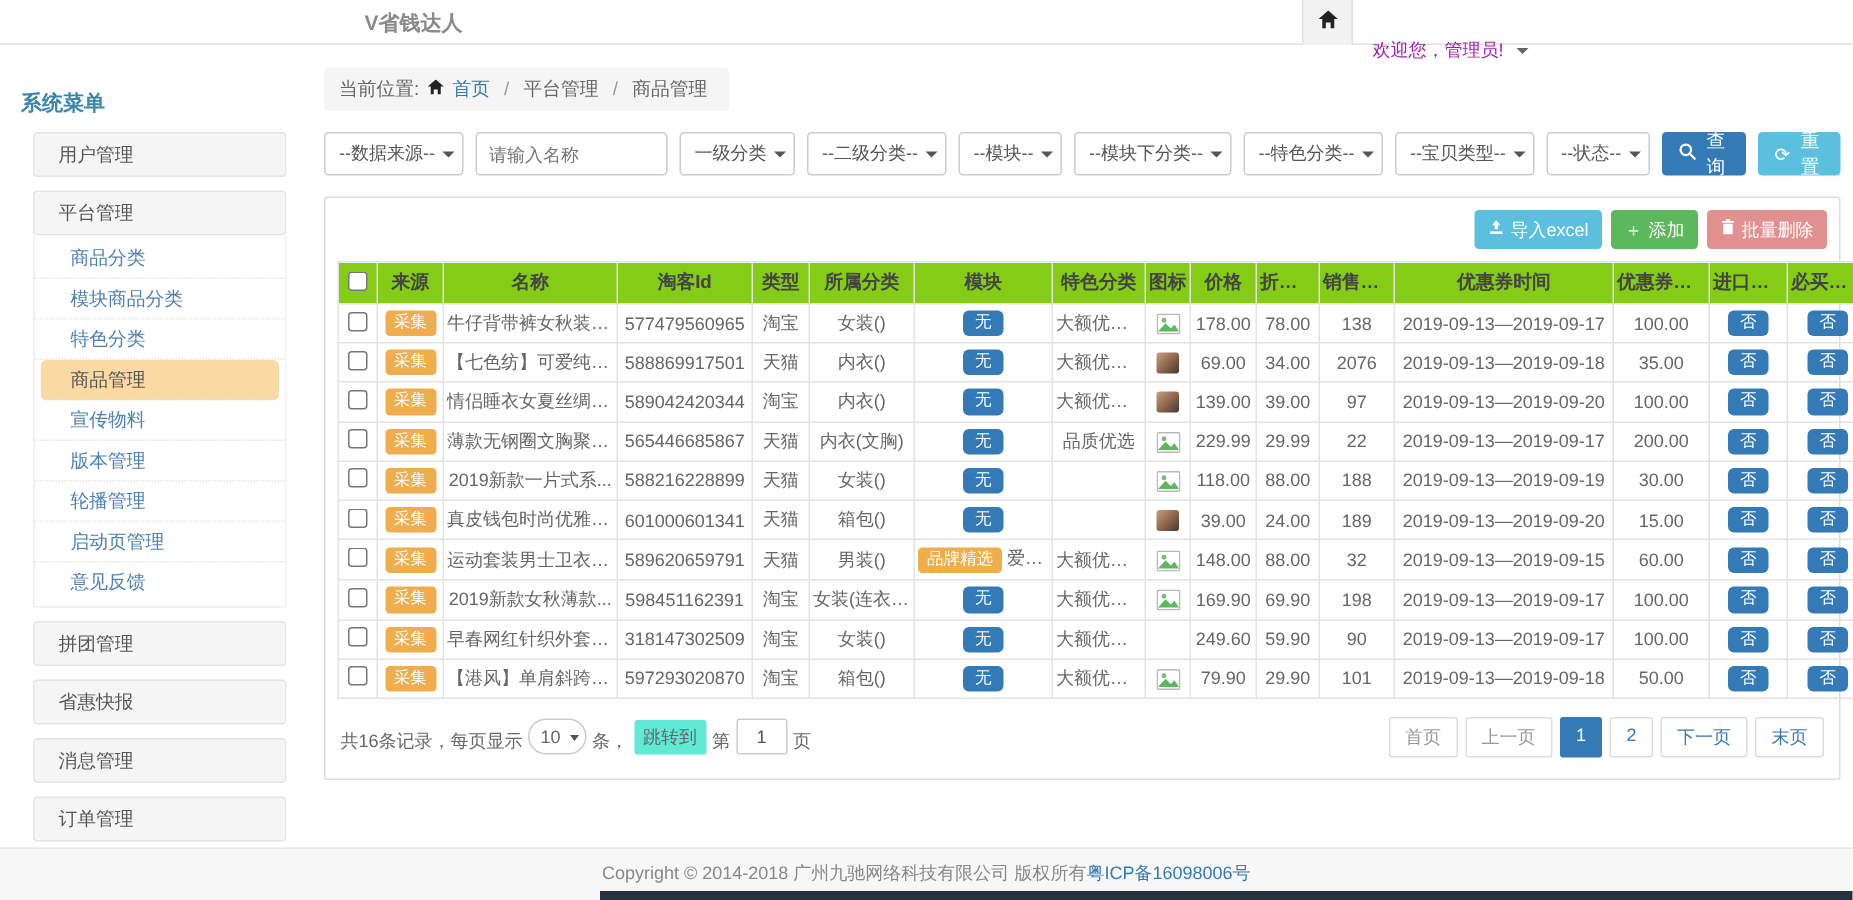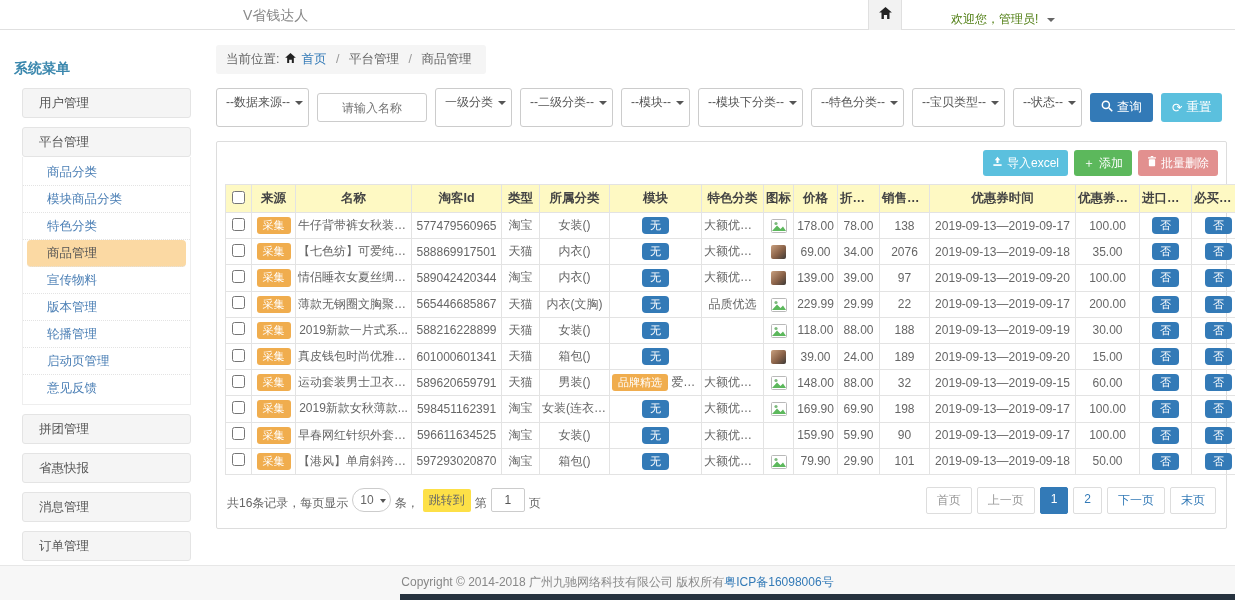--- a/index.html
+++ b/index.html
@@ -2,24 +2,24 @@
 <html><head>
 <meta charset="utf-8">
 <style>
   * { margin:0; padding:0; box-sizing:border-box; }
   html,body { width:1235px; height:600px; overflow:hidden; background:#fff;
     font-family:"Liberation Sans", sans-serif; font-size:12px; color:#555; }
 
   
   .topbar { position:absolute; top:0; left:0; right:0; height:30px; background:#fff;
     border-bottom:1px solid #e0e0e0; }
-  .topbar-title { position:absolute; left:243px; top:0; line-height:30px; font-size:14px; color:#8a8a8a; }
+  .topbar-title { position:absolute; left:243px; top:0; line-height:30px; font-size:14px; color:#8a8a8a;font-weight:bold; }
   .topbar-home { position:absolute; left:868px; top:0; width:34px; height:30px; background:#f2f2f2;
     border-left:1px solid #e0e0e0; border-right:1px solid #e0e0e0; text-align:center; line-height:30px; cursor:pointer; }
-  .topbar-user { position:absolute; left:915px; top:4px; line-height:30px; color:#4d7c0f; cursor:pointer;margin-left:36px; }
+  .topbar-user { position:absolute; left:915px; top:18px; line-height:30px; color:#a21caf; cursor:pointer; }
   .caret { display:inline-block; width:0; height:0; border-left:4px solid transparent;
     border-right:4px solid transparent; border-top:4px solid #666; margin-left:5px; vertical-align:middle; }
 
   
   .sidebar { position:absolute; left:8px; top:52px; width:183px; bottom:35px; overflow:hidden; }
   .sidebar-title { color:#3a87ad; font-size:14px; font-weight:bold; padding:8px 6px 10px 6px; }
   .side-group { background:#f5f5f5; border:1px solid #e4e4e4; border-radius:3px; margin:0 0 9px 14px;
     height:30px; line-height:28px; padding-left:16px; color:#555; font-size:12.5px; cursor:pointer; }
   .side-sub { background:#fff; border:1px solid #eee; border-top:none; margin:-9px 0 9px 14px; padding:2px 0; }
   .side-link { display:block; height:27px; line-height:26px; padding-left:24px; color:#4b7fb5;
@@ -30,58 +30,58 @@
   
   .main { position:absolute; left:216px; top:45px; width:1011px; }
   .breadcrumb { display:inline-block; background:#f5f5f5; border-radius:3px; padding:6px 14px 6px 10px;
     color:#666; font-size:12.5px; }
   .breadcrumb a { color:#337ab7; text-decoration:none; cursor:pointer; }
   .breadcrumb .sep { color:#999; margin:0 6px; }
   .crumb-home-icon { font-size:13px; color:#222; margin:0 2px; }
 
   
   .filters { margin-top:14px; display:flex; align-items:center; gap:8px; flex-wrap:nowrap; }
-  .fselect { position:relative; border:1px solid #ccc; border-radius:3px; height:39px; line-height:27px;
+  .fselect { position:relative; border:1px solid #ccc; border-radius:3px; height:29px; line-height:27px;
     padding:0 18px 0 9px; background:#fff; color:#555; cursor:pointer; white-space:nowrap; }
   .fselect .sel-caret { position:absolute; right:5px; top:12px; width:0; height:0;
     border-left:4px solid transparent; border-right:4px solid transparent; border-top:4px solid #555; }
-  .ftext { border:1px solid #ccc; border-radius:3px; height:29px; width:110px; padding:0 24px; color:#555; font-size:12px; }
+  .ftext { border:1px solid #ccc; border-radius:3px; height:29px; width:128px; padding:0 8px; color:#555; font-size:12px; }
   .btn { display:inline-flex; align-items:center; gap:4px; border:none; border-radius:3px; height:29px;
     padding:0 11px; color:#fff; font-size:12.5px; cursor:pointer; font-family:inherit; }
   .btn-primary { background:#337ab7; }
   .btn-info { background:#5bc0de; }
   .btn-success { background:#5cb85c; }
   .btn-danger-soft { background:#e2908f; }
 
   
   .panel { margin-top:14px; border:1px solid #ddd; border-radius:2px; background:#fff; padding:8px 8px 14px 8px; }
   .toolbar { display:flex; justify-content:flex-end; gap:6px; margin-bottom:8px; }
   .btn-sm { height:26px; padding:0 9px; font-size:12px; }
 
   
   table { width:100%; border-collapse:collapse; table-layout:fixed; }
   th, td { border:1px solid #e3e3e3; text-align:center; padding:4px 2px; overflow:hidden;
     white-space:nowrap; text-overflow:ellipsis; }
-  th { font-weight:bold; color:#444; font-size:12.5px; height:28px; background:#fef9c3; }
+  th { font-weight:bold; color:#444; font-size:12.5px; height:28px; background:#84cc16; }
   td { color:#666; height:26px; font-size:12px; }
   .badge { display:inline-block; border-radius:3px; padding:2px 6px; font-size:11px; color:#fff; line-height:1.2; }
   .badge-orange { background:#f0ad4e; }
   .badge-blue { background:#337ab7; border-radius:4px; padding:2px 8px; }
   .icon-img { display:inline-block; width:16px; height:14px; vertical-align:middle; }
   .photo-chip { display:inline-block; width:15px; height:14px; border-radius:2px; vertical-align:middle;
     background:linear-gradient(135deg,#c9a07f 0%, #8a6248 55%, #3d3a38 100%); }
 
   
   .pagerow { display:flex; justify-content:space-between; align-items:center; margin-top:12px; padding:0 2px; }
   .pageleft { display:flex; align-items:flex-end; gap:4px; color:#666; }
   .mini-select { position:relative; border:1px solid #ccc; border-radius:12px; height:24px; line-height:22px;
     padding:0 16px 0 7px; cursor:pointer; }
   .mini-select .sel-caret { position:absolute; right:4px; top:10px; width:0; height:0;
     border-left:3.5px solid transparent; border-right:3.5px solid transparent; border-top:4px solid #555; }
-  .jump-chip { background:#fde047; border-radius:2px; padding:3px 6px; color:#666; cursor:pointer; }
+  .jump-chip { background:#5eead4; border-radius:2px; padding:3px 6px; color:#666; cursor:pointer; }
   .jump-input { width:34px; height:24px; border:1px solid #ccc; border-radius:2px; text-align:center; font-size:12px; color:#555; }
   .pager { display:flex; gap:5px; }
   .page-btn { border:1px solid #ddd; border-radius:2px; min-width:20px; padding:4px 10px; text-align:center;
     color:#337ab7; cursor:pointer; background:#fff; }
   .page-btn.disabled { color:#999; }
   .page-btn.active { background:#337ab7; border-color:#337ab7; color:#fff; }
 
   
   .footer { position:absolute; left:0; right:0; bottom:0; height:35px; background:#f7f7f7;
     border-top:1px solid #e7e7e7; text-align:center; line-height:32px; color:#888; font-size:12px; }
@@ -399,27 +399,27 @@
             <td>198</td>
             <td>2019-09-13—2019-09-17</td>
             <td>100.00</td>
             <td><span class="badge badge-blue">否</span></td>
             <td><span class="badge badge-blue">否</span></td>
           </tr>
           <tr>
             <td><input type="checkbox" style=""></td>
             <td><span class="badge badge-orange">采集</span></td>
             <td title="早春网红针织外套女春...">早春网红针织外套女春...</td>
-            <td>596611634525</td>
+            <td>318147302509</td>
             <td>淘宝</td>
             <td>女装()</td>
             <td><span class="badge badge-blue">无</span></td>
             <td>大额优惠券</td>
             <td></td>
-            <td>159.90</td>
+            <td>249.60</td>
             <td>59.90</td>
             <td>90</td>
             <td>2019-09-13—2019-09-17</td>
             <td>100.00</td>
             <td><span class="badge badge-blue">否</span></td>
             <td><span class="badge badge-blue">否</span></td>
           </tr>
           <tr>
             <td><input type="checkbox" style=""></td>
             <td><span class="badge badge-orange">采集</span></td>

